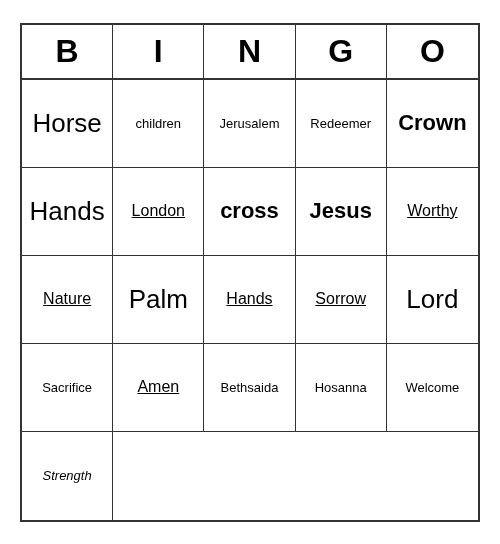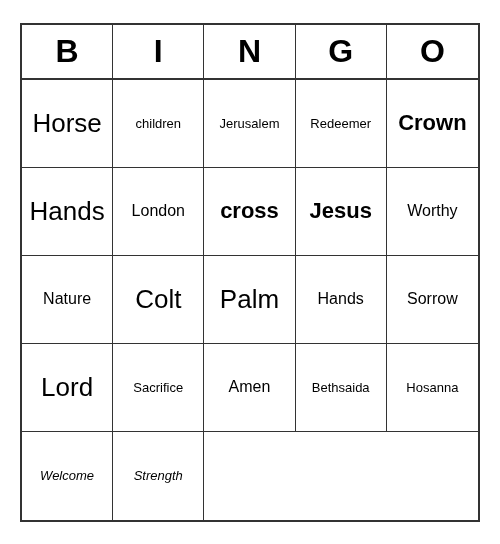--- a/index.html
+++ b/index.html
@@ -78,20 +78,21 @@
     }
 
     .size-lg {
       font-size: 22px;
       font-weight: bold;
     }
 
     .size-md {
       font-size: 16px;
       font-weight: normal;
+      text-decoration: underline;
     }
 
     .size-sm {
       font-size: 13px;
       font-weight: normal;
     }
   </style>
 </head>
 <body>
 
@@ -131,23 +132,20 @@
       <div class="bingo-cell">
         <span class="cell-text size-lg">Jesus</span>
       </div>
       <div class="bingo-cell">
         <span class="cell-text size-md">Worthy</span>
       </div>
       <div class="bingo-cell">
         <span class="cell-text size-md">Nature</span>
       </div>
       <div class="bingo-cell">
-        <span class="cell-text size-xl">Colt</span>
-      </div>
-      <div class="bingo-cell">
         <span class="cell-text size-xl">Palm</span>
       </div>
       <div class="bingo-cell">
         <span class="cell-text size-md">Hands</span>
       </div>
       <div class="bingo-cell">
         <span class="cell-text size-md">Sorrow</span>
       </div>
       <div class="bingo-cell">
         <span class="cell-text size-xl">Lord</span>

